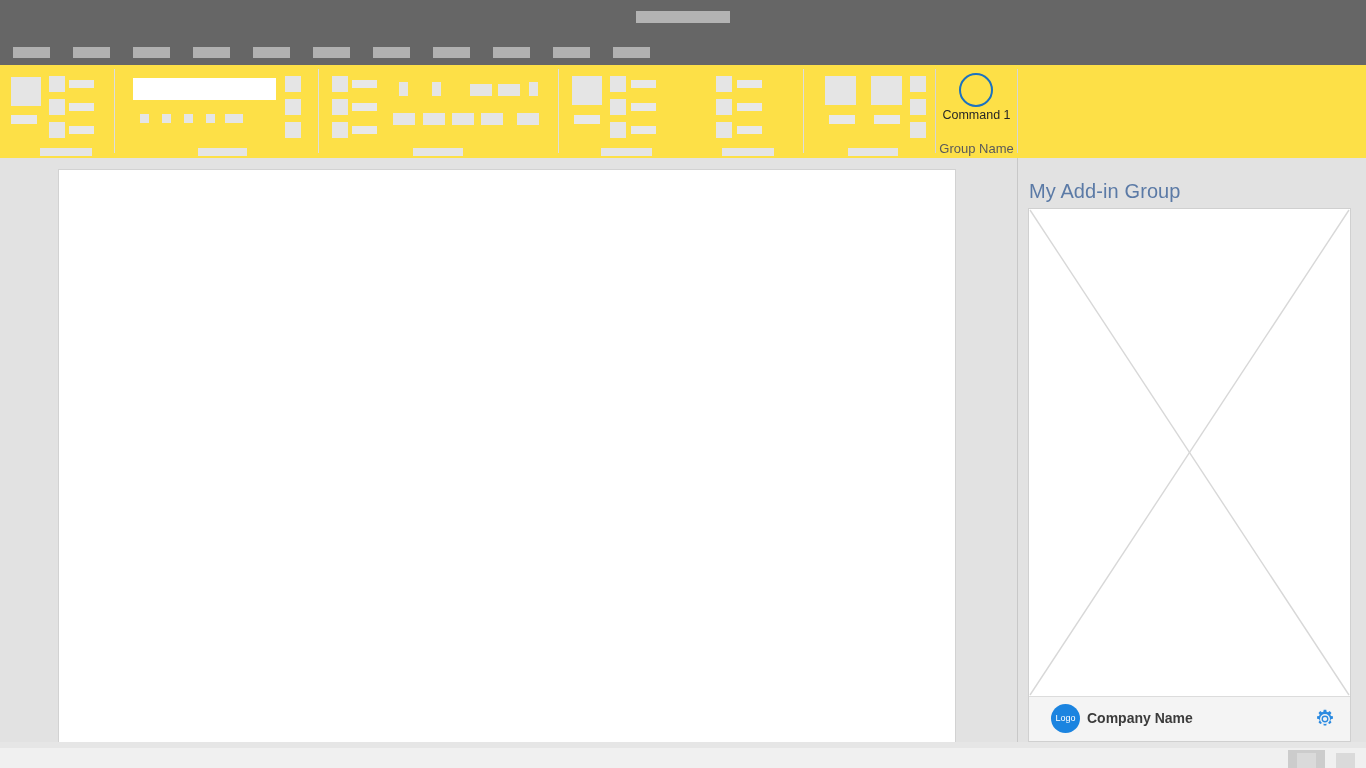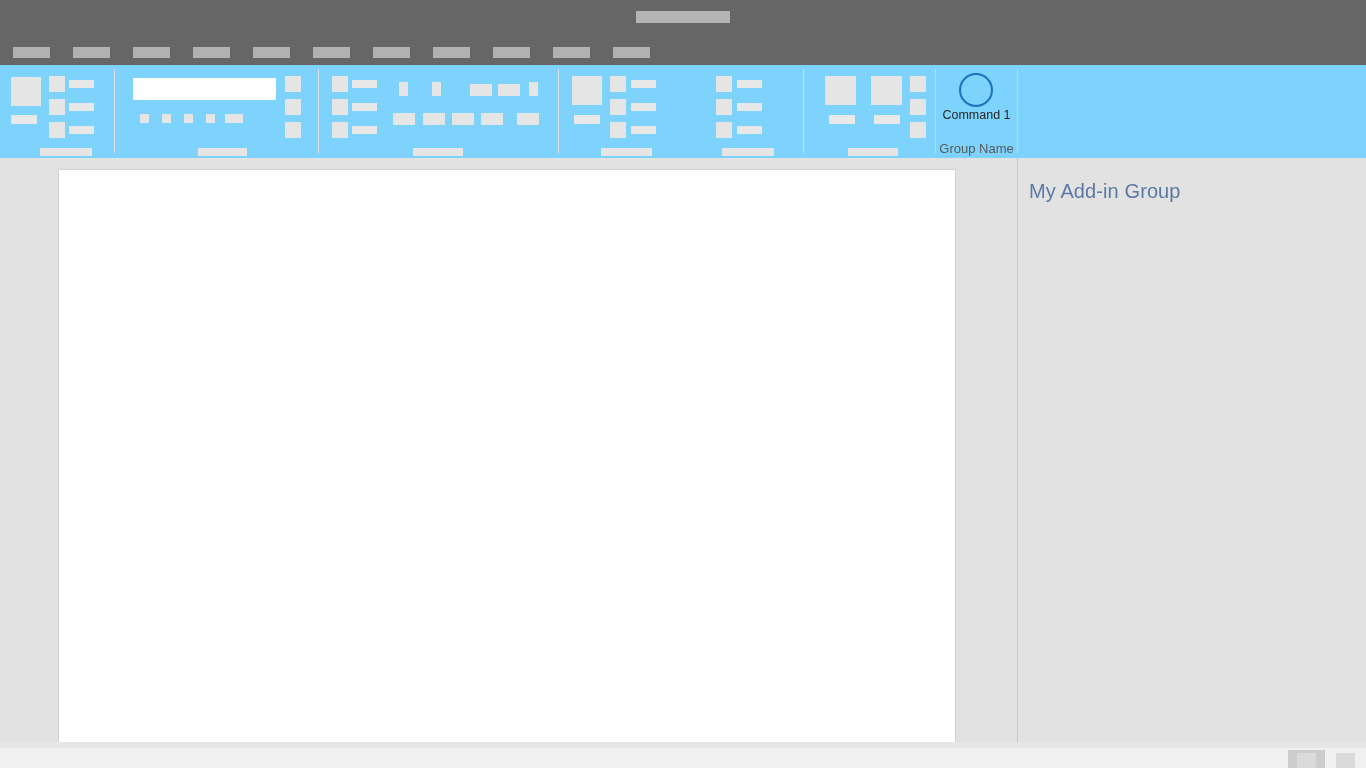--- a/index.html
+++ b/index.html
@@ -53,21 +53,21 @@
     height: 11px;
     background: #b1b1b1;
   }
 
   
   .ribbon {
     position: absolute;
     left: 0; top: 65px;
     width: 1366px;
     height: 93px;
-    background: #7dd3fc;
+    background: #fde047;
     border-bottom: 1px solid #e0e0e0;
   }
   .ribbon-sep {
     position: absolute;
     top: 4px;
     width: 1px;
     height: 84px;
     background: #dddddd;
   }
   .rb {            
@@ -386,20 +386,41 @@
 
   <div class="workspace">
     <div class="document-page"></div>
     <div class="pane-divider"></div>
   </div>
 
   <div class="taskpane">
 
     <div class="addin-title">My Add-in Group</div>
 
+    <div class="addin-frame">
+
+      <div class="addin-content">
+        <svg width="321" height="487" viewBox="0 0 321 487">
+          <line x1="1" y1="1" x2="320" y2="486" stroke="#d8d8d8" stroke-width="1.4"></line>
+          <line x1="320" y1="1" x2="1" y2="486" stroke="#d8d8d8" stroke-width="1.4"></line>
+        </svg>
+      </div>
+
+      <div class="addin-footer">
+        <div class="logo-circle">Logo</div>
+        <div class="company-name">Company Name</div>
+        <div class="gear-btn">
+          <svg width="22" height="22" viewBox="0 0 24 24">
+            <path d="M12 8.2a3.8 3.8 0 1 0 0 7.6 3.8 3.8 0 0 0 0-7.6zm0 1.5a2.3 2.3 0 1 1 0 4.6 2.3 2.3 0 0 1 0-4.6z" fill="#2b8ae0"></path>
+            <path d="M10.6 1.8h2.8l.35 2.2 1.55.64 1.82-1.3 1.98 1.98-1.3 1.82.64 1.55 2.2.35v2.8l-2.2.35-.64 1.55 1.3 1.82-1.98 1.98-1.82-1.3-1.55.64-.35 2.2h-2.8l-.35-2.2-1.55-.64-1.82 1.3-1.98-1.98 1.3-1.82-.64-1.55-2.2-.35v-2.8l2.2-.35.64-1.55-1.3-1.82L6.79 3.34l1.82 1.3 1.55-.64zM12 6.6a5.4 5.4 0 1 0 0 10.8 5.4 5.4 0 0 0 0-10.8z" fill="#2b8ae0"></path>
+          </svg>
+        </div>
+      </div>
+
+    </div>
   </div>
 
   <div class="statusbar">
     <div class="statusbar-inner">
       <div class="sb-box" style="left:1288px; top:2px; width:37px; height:18px;"></div>
       <div class="sb-box-inner" style="left:1297px; top:5px; width:19px; height:15px;"></div>
       <div class="sb-box-inner" style="left:1336px; top:5px; width:19px; height:15px;"></div>
     </div>
   </div>
 

